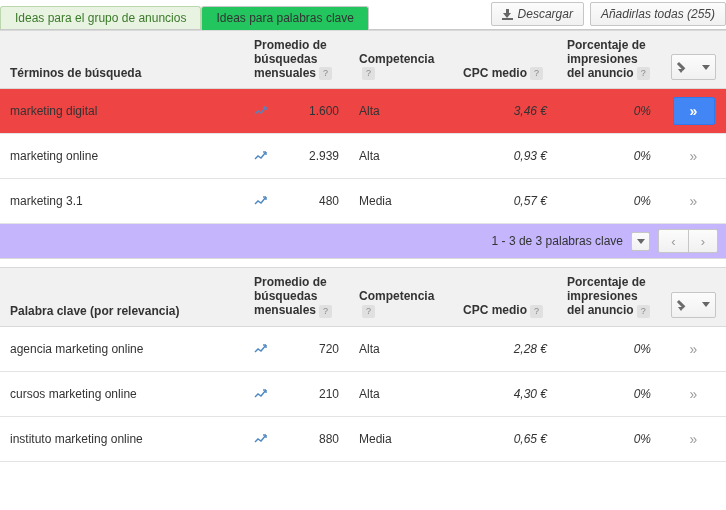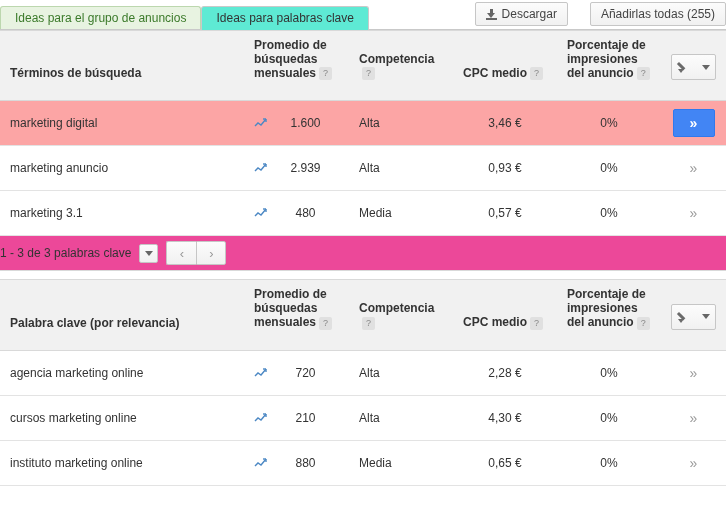--- a/index.html
+++ b/index.html
@@ -47,21 +47,21 @@
     border-radius: 3px 3px 0 0;
     cursor: pointer;
     white-space: nowrap;
   }
   .tab.inactive {
     background: #e8f3e1;
     color: #3b7a2a;
     border-color: #bcd7ae;
   }
   .tab.active {
-    background: #5eead4;
+    background: #22c55e;
     color: #333;
     position: relative;
     z-index: 3;
     margin-bottom: -1px;
     height: 23px;
     line-height: 23px;
   }
   .tabbar-right {
     position: absolute;
     right: 0;
@@ -78,22 +78,23 @@
     color: #444;
     background: linear-gradient(#fcfcfc, #f1f1f1);
     border: 1px solid #c6c6c6;
     border-radius: 2px;
     cursor: pointer;
     white-space: nowrap;
     display: inline-flex;
     align-items: center;
     gap: 5px;
     box-sizing: border-box;
-  }
-  .btn + .btn { margin-left: 22px; }
+    font-style: italic;
+  }
+  .btn + .btn { margin-left: 6px; }
   .dl-icon {
     display: inline-block;
     width: 11px;
     height: 11px;
     position: relative;
   }
   .dl-icon:before {
     content: "";
     position: absolute;
     left: 4px; top: 0;
@@ -124,44 +125,44 @@
     table-layout: fixed;
   }
   table.grid th {
     background: #f1f1f1;
     border-top: 1px solid #d9d9d9;
     border-bottom: 1px solid #d9d9d9;
     font-weight: bold;
     font-size: 12px;
     color: #333;
     vertical-align: bottom;
-    padding: 7px 10px 20px 10px;
+    padding: 7px 10px 8px 10px;
     text-align: left;
     line-height: 14px;
     box-sizing: border-box;
     height: 58px;
   }
   table.grid td {
     border-bottom: 1px solid #e3e3e3;
     padding: 0 10px;
     height: 45px;
     font-size: 12px;
     color: #333;
     vertical-align: middle;
     box-sizing: border-box;
     background: #fff;
   }
-  tr.selected td { background: #fca5a5; }
+  tr.selected td { background: #ef4444; }
   .c-term    { width: 244px; }
   .c-vol     { width: 105px; }
   .c-comp    { width: 104px; }
   .c-cpc     { width: 104px; }
   .c-imp     { width: 104px; }
   .c-act     { width: 65px; }
-  .num { text-align: center; }
+  .num { text-align: right; font-style: italic; }
   .hdr-right { text-align: right; }
 
   .help {
     display: inline-block;
     width: 13px;
     height: 13px;
     line-height: 13px;
     text-align: center;
     font-size: 9px;
     font-weight: normal;
@@ -180,21 +181,21 @@
     margin-right: 4px;
   }
   .vol-cell {
     display: flex;
     align-items: center;
     justify-content: flex-start;
     height: 100%;
   }
   .vol-num {
     flex: 1;
-    text-align: center;
+    text-align: right;
   }
 
   
   .hdr-btn-wrap {
     display: flex;
     justify-content: flex-end;
     align-items: center;
   }
   .split-btn {
     display: inline-flex;
@@ -273,23 +274,24 @@
     display: flex;
     justify-content: center;
     align-items: center;
     height: 100%;
   }
 
   
   .pager {
     display: flex;
     align-items: center;
+    justify-content: flex-end;
     height: 35px;
     padding-right: 8px;
-    background: #ec4899;
+    background: #c4b5fd;
     border-bottom: 1px solid #d9d9d9;
     gap: 8px;
     box-sizing: border-box;
   }
   .pager-text {
     font-size: 12px;
     color: #333;
   }
   .pager-select {
     display: inline-flex;
@@ -406,21 +408,21 @@
           <td>Alta</td>
           <td class="num">3,46 €</td>
           <td class="num">0%</td>
           <td>
             <div class="act-cell">
               <span class="chev-btn primary">»</span>
             </div>
           </td>
         </tr>
         <tr>
-          <td>marketing anuncio</td>
+          <td>marketing online</td>
           <td>
             <div class="vol-cell">
               <span class="trend-icon">
                 <svg width="14" height="12" viewBox="0 0 14 12">
                     <polyline points="1,9 4,6 7,8 12,2" fill="none" stroke="#4c88c4" stroke-width="1.4"></polyline>
                     <polyline points="12,2 12,5" fill="none" stroke="#4c88c4" stroke-width="1.4"></polyline>
                     <polyline points="9,2 12,2" fill="none" stroke="#4c88c4" stroke-width="1.4"></polyline>
                   </svg>
               </span>
               <span class="vol-num">2.939</span>

